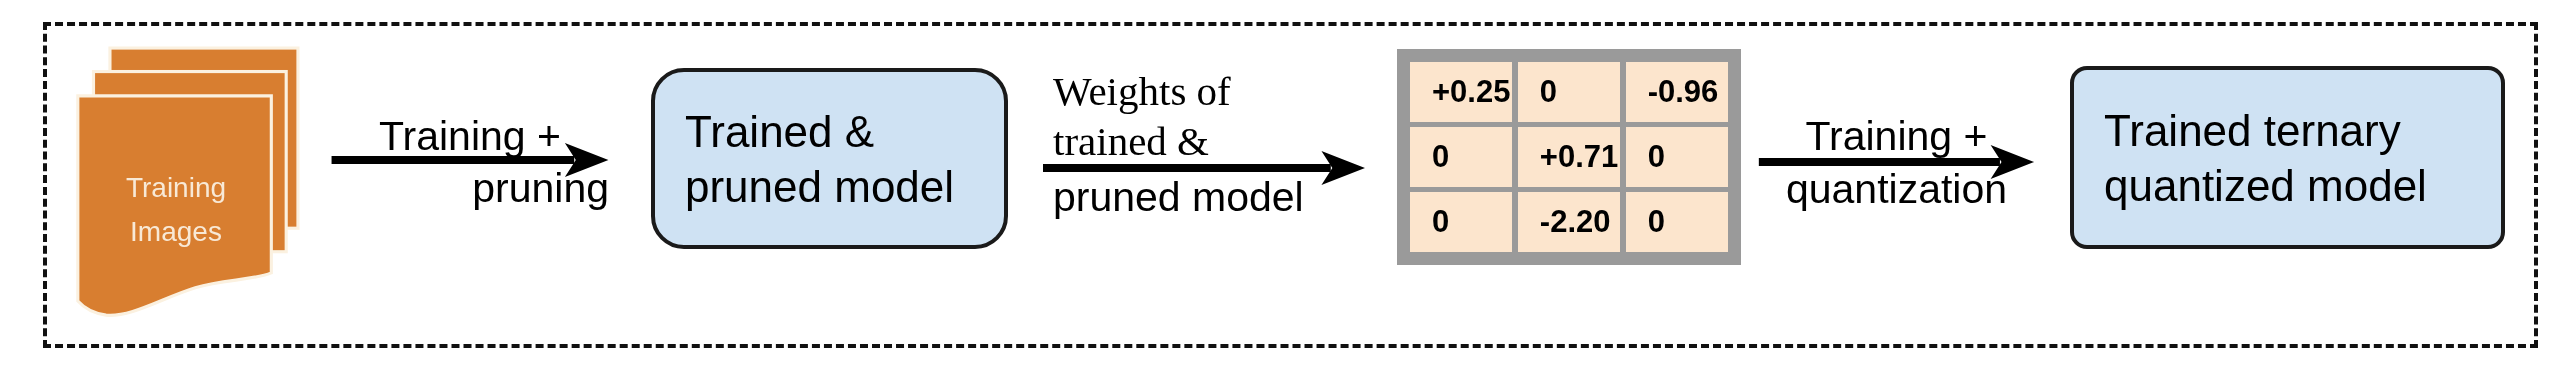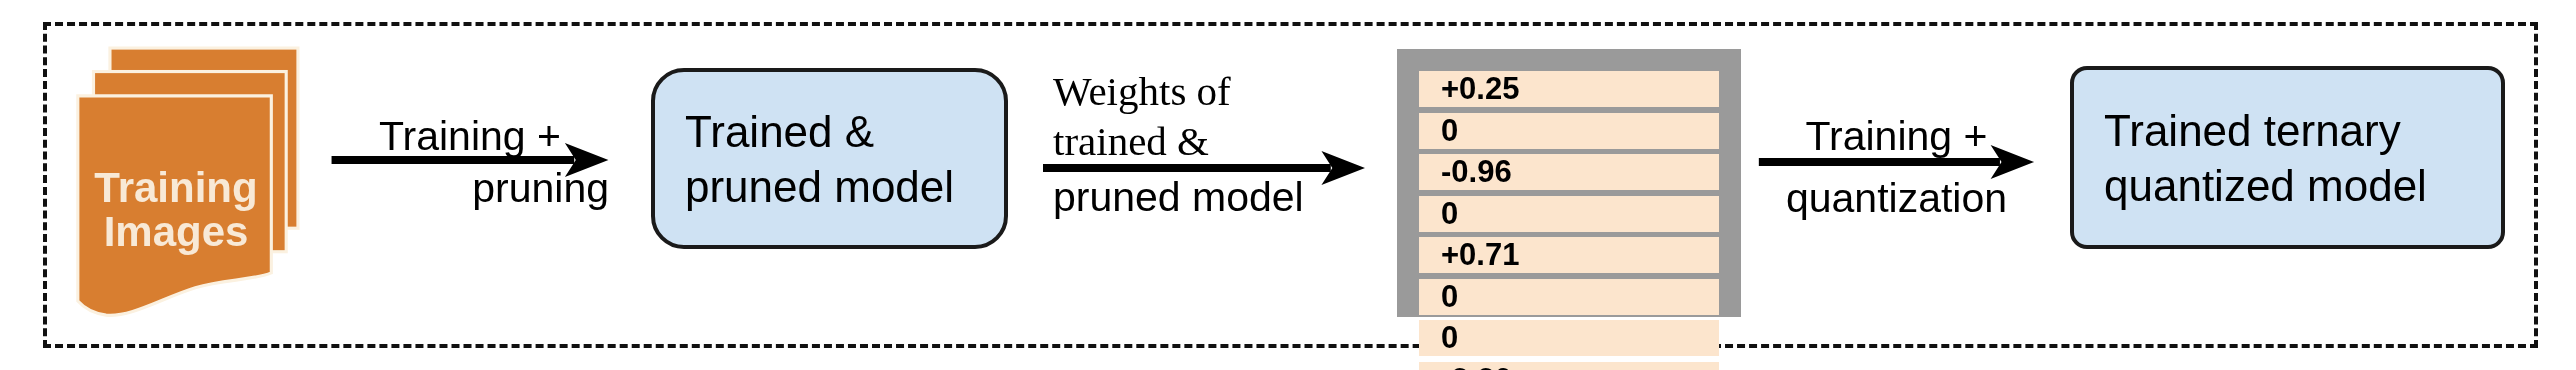--- a/index.html
+++ b/index.html
@@ -20,23 +20,23 @@
     box-sizing: border-box;
   }
   .abs { position: absolute; }
 
   
   .stack-label {
     position: absolute;
     left: 78px; top: 166px;
     width: 196px;
     text-align: center;
-    font-size: 42px;
+    font-size: 28px;
     line-height: 44px;
-    font-weight: 700;
+    font-weight: 400;
     color: #F8E9D6;
   }
 
   
   .arrow-label {
     position: absolute;
     font-size: 41px;
     line-height: 44px;
     white-space: nowrap;
     color: #000;
@@ -56,26 +56,26 @@
     padding-left: 30px;
     font-size: 44px;
     line-height: 55px;
     color: #000;
   }
 
   
   .matrix {
     position: absolute;
     left: 1397px; top: 49px;
-    width: 344px; height: 268px;
+    width: 344px; height: 216px;
     background: #9A9A9A;
     box-sizing: border-box;
-    padding: 22px;
+    padding: 13px;
     display: grid;
-    grid-template-columns: 1fr;
+    grid-template-columns: 1fr 1fr 1fr;
     grid-template-rows: 1fr 1fr 1fr;
     gap: 5.5px;
   }
   .matrix-cell {
     background: #FCE5CD;
     display: flex;
     align-items: center;
     padding-left: 22px;
     font-size: 31px;
     font-weight: 700;
@@ -131,21 +131,21 @@
     <div class="matrix-cell">0</div>
     <div class="matrix-cell">-2.20</div>
     <div class="matrix-cell">0</div>
   </div>
 
   <div class="arrow-label center" style="left:1758px; top:114px; width:277px;">Training +</div>
   <svg class="abs" style="left:1758px; top:134px;" width="277" height="56" viewBox="0 0 354 72">
     <line x1="0" y1="36" x2="310" y2="36" stroke="#000" stroke-width="10"></line>
     <polygon points="298,14 354,36 298,58 312,36" fill="#000"></polygon>
   </svg>
-  <div class="arrow-label center" style="left:1758px; top:167px; width:277px;margin-top:9px;">quantization</div>
+  <div class="arrow-label center" style="left:1758px; top:167px; width:277px;">quantization</div>
 
   <div class="model-box" style="left:2070px; top:66px; width:435px; height:183px;border-radius:17px;">
     <div>Trained ternary</div>
     <div>quantized model</div>
   </div>
 
 </div>
 
 
 </body></html>

